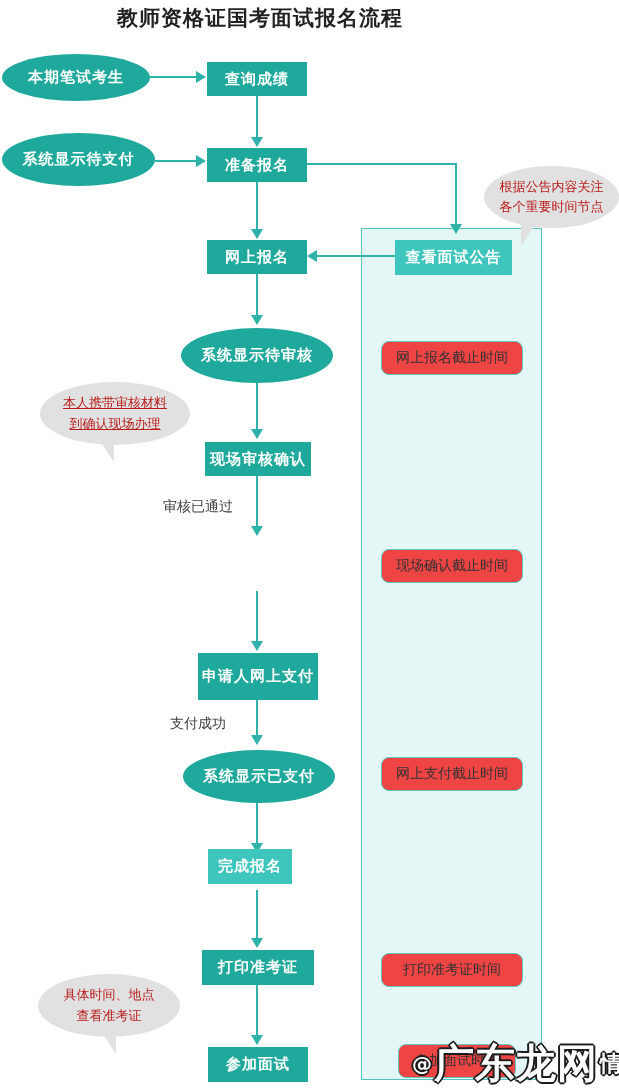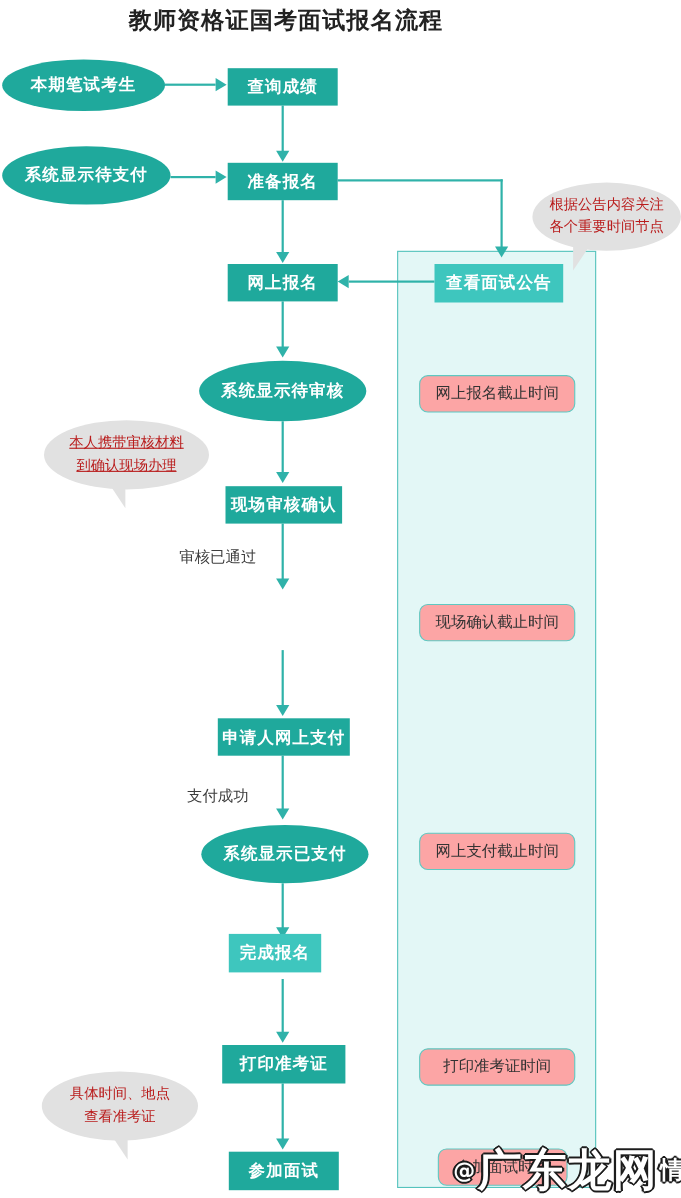--- a/index.html
+++ b/index.html
@@ -18,21 +18,21 @@
   .rect{
     position:absolute;background:#1fa99c;color:#fff;font-size:15px;font-weight:bold;
     display:flex;align-items:center;justify-content:center;letter-spacing:1px;white-space:nowrap;
   }
   .rect.light{background:#3ec6be;}
   .oval{
     position:absolute;background:#1fa99c;color:#fff;font-size:15px;font-weight:bold;
     display:flex;align-items:center;justify-content:center;border-radius:50%;letter-spacing:1px;white-space:nowrap;
   }
   .dlbox{
-    position:absolute;left:381px;width:142px;height:34px;background:#fca5a5;
+    position:absolute;left:381px;width:142px;height:34px;background:#ef4444;
     border:1px solid #5fc8c1;border-radius:8px;box-sizing:border-box;
     display:flex;align-items:center;justify-content:center;
     font-size:14px;color:#333;white-space:nowrap;
   }
   .vl{position:absolute;width:2px;background:#2fb2a9;}
   .hl{position:absolute;height:2px;background:#2fb2a9;}
   .ah-down{position:absolute;width:0;height:0;border-left:6px solid transparent;border-right:6px solid transparent;border-top:10px solid #2fb2a9;}
   .ah-right{position:absolute;width:0;height:0;border-top:6px solid transparent;border-bottom:6px solid transparent;border-left:10px solid #2fb2a9;}
   .ah-left{position:absolute;width:0;height:0;border-top:6px solid transparent;border-bottom:6px solid transparent;border-right:10px solid #2fb2a9;}
   .bubble{
@@ -126,21 +126,21 @@
   </div>
   <div class="rect light" style="left:395px;top:240px;width:117px;height:35px;">
     <span>查看面试公告</span>
   </div>
   <div class="oval" style="left:181px;top:328px;width:152px;height:55px;">
     <span>系统显示待审核</span>
   </div>
   <div class="rect" style="left:205px;top:442px;width:106px;height:34px;">
     <span>现场审核确认</span>
   </div>
-  <div class="rect" style="left:198px;top:653px;width:120px;height:34px;">
+  <div class="rect" style="left:198px;top:653px;width:120px;height:47px;">
     <span>申请人网上支付</span>
   </div>
   <div class="oval" style="left:183px;top:750px;width:152px;height:53px;">
     <span>系统显示已支付</span>
   </div>
   <div class="rect light" style="left:208px;top:849px;width:84px;height:35px;font-family:Liberation Serif, serif;">
     <span>完成报名</span>
   </div>
   <div class="rect" style="left:202px;top:950px;width:112px;height:35px;">
     <span>打印准考证</span>

